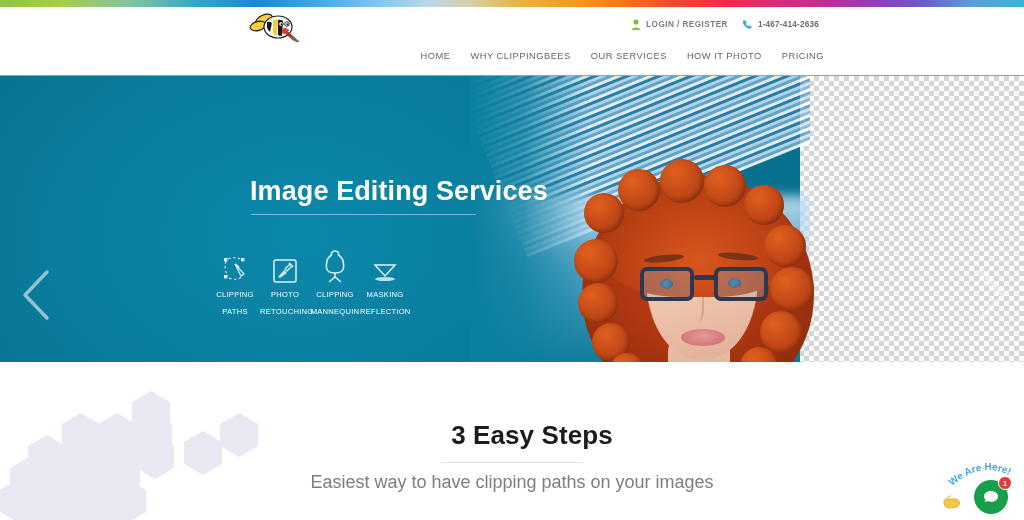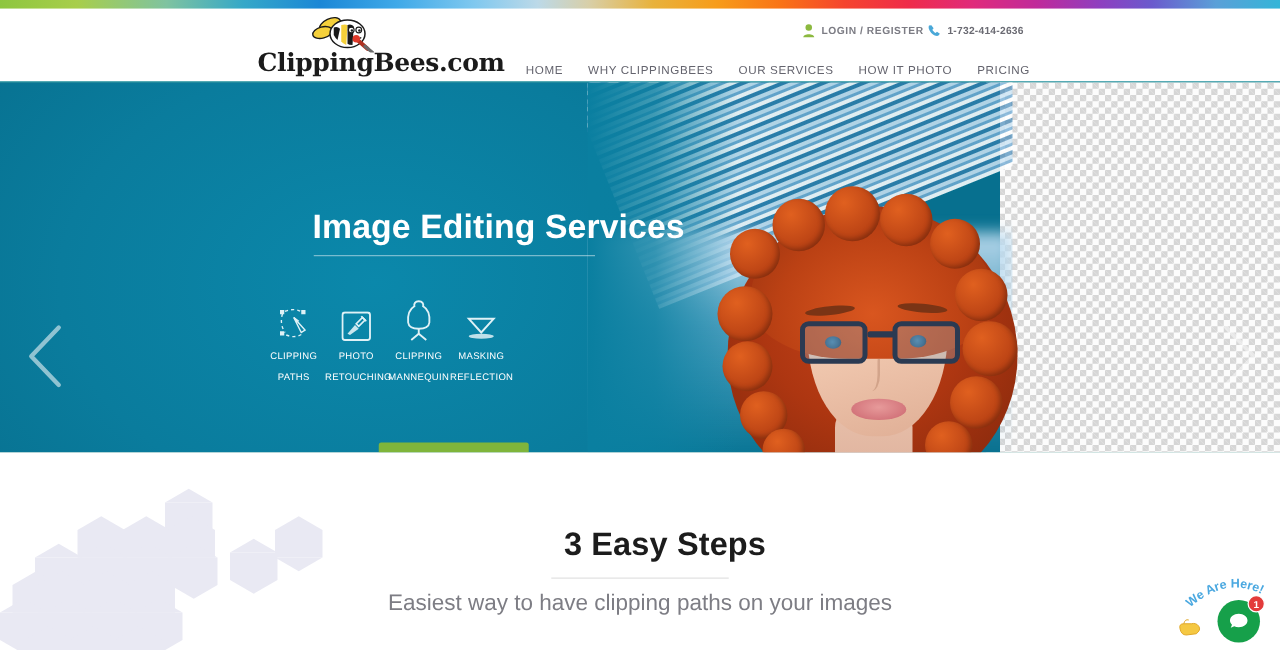--- a/index.html
+++ b/index.html
@@ -25,35 +25,35 @@
   
   .header{ position:absolute; top:7px; left:0; width:1024px; height:58px; background:#fff; }
   .logo{ position:absolute; left:206px; top:5px; width:150px; height:50px; }
   .logo-bee{ position:absolute; left:42px; top:0px; width:62px; height:30px; }
   .logo-text{
     position:absolute; left:0; top:26px; width:150px;
     font-family:"DejaVu Serif", serif; font-weight:bold; font-size:20px;
     letter-spacing:-0.3px; color:#1b1b1b; white-space:nowrap;
   }
 
-  .topmeta{ position:absolute; right:205px; top:12px; display:flex; align-items:flex-start; gap:3px; }
+  .topmeta{ position:absolute; right:205px; top:12px; display:flex; align-items:flex-start; gap:14px; }
   .topmeta .item{ display:flex; align-items:center; gap:5px; }
   .topmeta .lbl{ font-size:8.2px; letter-spacing:0.45px; color:#7c7c84; font-weight:bold; }
   .topmeta .lbl.phone{ color:#6b6b73; letter-spacing:0.2px; }
 
   .nav{ position:absolute; right:200px; top:44px; display:flex; gap:20px; }
   .nav a{
     font-size:9.3px; letter-spacing:0.5px; color:#64646e; text-decoration:none;
     font-weight:normal; white-space:nowrap;
   }
 
   
   .hero{
-    position:absolute; top:65px; left:0; width:1024px; height:297px;
-    background:#0f766e; overflow:hidden;
+    position:absolute; top:75px; left:0; width:1024px; height:297px;
+    background:#a16207; overflow:hidden;
   }
   .hero-topline{ position:absolute; top:0; left:0; width:100%; height:1px; background:#5fb8d0; }
 
   
   .checker{
     position:absolute; top:1px; right:0; width:235px; height:296px;
     background-color:#fcfcfc;
     background-image:
       linear-gradient(45deg, #d6d6d6 25%, transparent 25%, transparent 75%, #d6d6d6 75%),
       linear-gradient(45deg, #d6d6d6 25%, transparent 25%, transparent 75%, #d6d6d6 75%);
@@ -248,36 +248,35 @@
         <path d="M30 8 Q33 7 35 9 L34 24 Q31 24 30 23 Z" fill="#1a1a1a"></path>
         <circle cx="33" cy="12" r="2.3" fill="#fff" stroke="#1a1a1a" stroke-width="0.9"></circle>
         <circle cx="39" cy="12" r="2.3" fill="#fff" stroke="#1a1a1a" stroke-width="0.9"></circle>
         <circle cx="33.5" cy="12.3" r="1" fill="#1a1a1a"></circle>
         <circle cx="39.5" cy="12.3" r="1" fill="#1a1a1a"></circle>
         <path d="M33 18 Q37 21 41 18" stroke="#1a1a1a" stroke-width="1" fill="none"></path>
         <path d="M38 20 L46 27" stroke="#b03020" stroke-width="3.4" stroke-linecap="round"></path>
         <circle cx="37" cy="19" r="3" fill="#e03a2a"></circle>
         <path d="M44 25 L50 30" stroke="#6a6a6a" stroke-width="2.6" stroke-linecap="round"></path>
       </svg>
-      <div class="logo-text">ClippingBees.com</div>
     </div>
 
     <div class="topmeta">
       <div class="item">
         <svg width="10" height="11" viewBox="0 0 10 11">
           <circle cx="5" cy="3" r="2.6" fill="#8cb93f"></circle>
           <path d="M0.6 11 C0.6 7.6 9.4 7.6 9.4 11 Z" fill="#8cb93f"></path>
         </svg>
         <span class="lbl">LOGIN / REGISTER</span>
       </div>
       <div class="item">
         <svg width="11" height="11" viewBox="0 0 11 11">
           <path d="M1.2 1.4 C0.4 2.6 1 5.2 3 7.3 C5 9.4 7.6 10.2 8.8 9.4 L9.9 8 L7.6 6.3 L6.4 7.3 C5.6 7 4.3 5.7 3.9 4.8 L4.9 3.6 L3.1 1.2 Z" fill="#4aa8d8"></path>
         </svg>
-        <span class="lbl phone">1-732-414-2636</span>
+        <span class="lbl phone">1-467-414-2636</span>
       </div>
     </div>
 
     <div class="nav">
       <a href="#">HOME</a>
       <a href="#">WHY CLIPPINGBEES</a>
       <a href="#">OUR SERVICES</a>
       <a href="#">HOW IT PHOTO</a>
       <a href="#">PRICING</a>
     </div>

